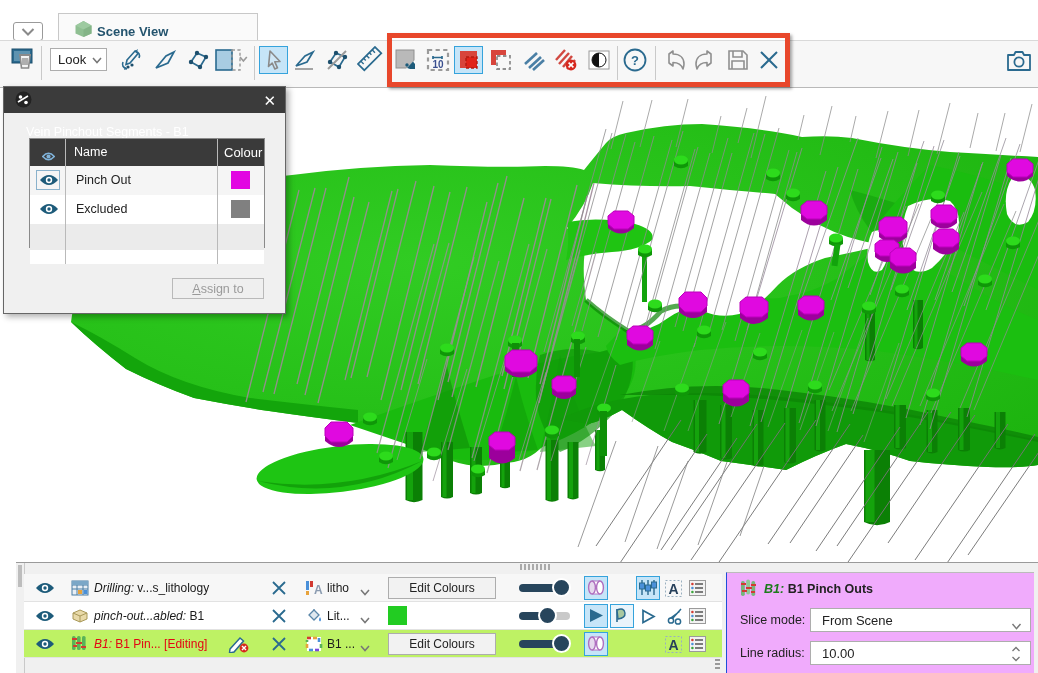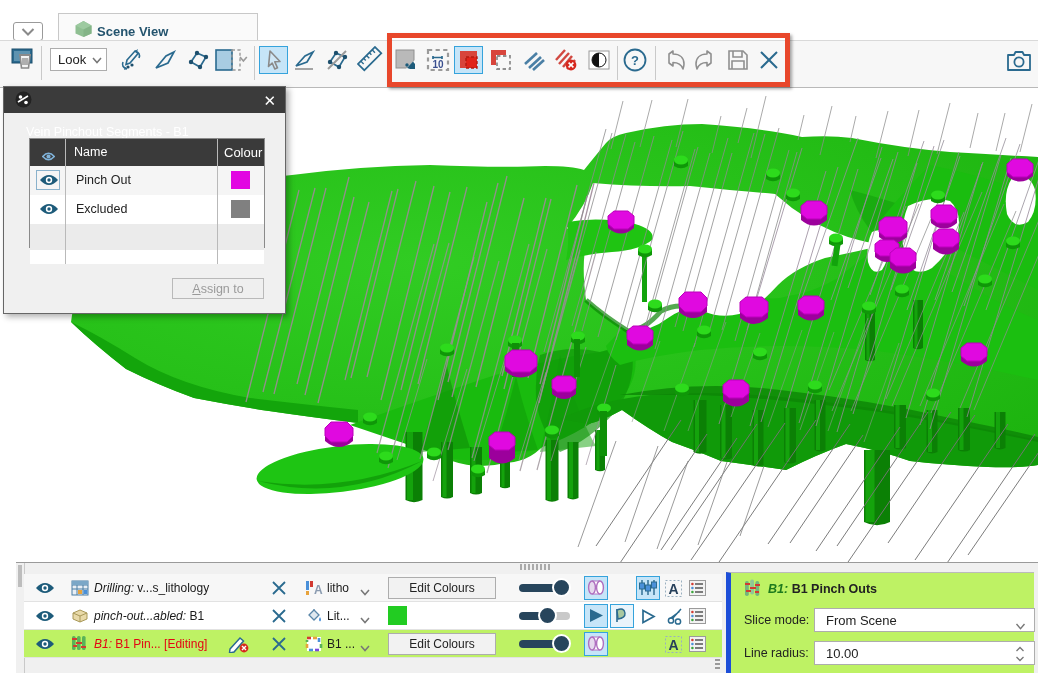--- a/index.html
+++ b/index.html
@@ -30,21 +30,21 @@
 .cdiv { position:absolute; top:0; width:1px; height:125px; background:#b9b9b9; }
 #assign { position:absolute; left:168px; top:191px; width:92px; height:21px; background:#efefef; border:1px solid #b9b9b9; color:#9a9a9a; font-size:12.5px; text-align:center; padding-top:3px; }
 #bottom { position:absolute; left:16px; top:562px; width:1038px; height:111px; background:#f0f0f0; border-top:1px solid #9a9a9a;text-decoration:underline; }
 .brow { position:absolute; left:8px; width:698px; height:28px; font-size:12px; color:#1a1a1a; border-bottom:1px solid #e2e2e2; }
 .brow .eye { position:absolute; left:11px; top:7px; }
 .btn { position:absolute; border:1px solid #adadad; background:#f2f2f2; font-size:12px; color:#222; text-align:center; }
 .slider { position:absolute; top:10px; height:8px; border-radius:4px; background:#27455c; }
 .sknob { position:absolute; top:4px; width:19px; height:19px; border-radius:50%; background:#27455c; border:2px solid #fff; }
 .ibox { position:absolute; top:2px; width:24px; height:24px; border:1px solid #35a3dc; background:#c6e5f8; }
 .ibox svg { display:block; margin:2px auto; }
-#rpanel { position:absolute; left:710px; top:9px; width:308px; height:102px; background:#bef264; border-left:5px solid #1d4ed8; border-top:1px solid #bbb; }
+#rpanel { position:absolute; left:710px; top:9px; width:308px; height:102px; background:#f0abfc; border-left:1px solid #1d4ed8; border-top:1px solid #bbb; }
 #rpanel .hdr { position:absolute; left:14px; top:9px; font-size:12.5px; font-weight:bold; color:#222; }
 #rpanel .lbl { position:absolute; left:13px; font-size:12.5px; color:#222; }
 .field { position:absolute; left:83px; width:221px; height:24px; background:#fff; border:1px solid #adadad; font-size:13px; color:#222; }
 .field .v { position:absolute; left:11px; top:4px; }
 </style></head><body>
 <div id="tabbar">
     <div id="ddbtn">
       <svg width="14" height="8" viewBox="0 0 14 8">
         <path d="M1.5 1 L7 6.5 L12.5 1" fill="none" stroke="#8a8a8a" stroke-width="2"></path>
       </svg>

